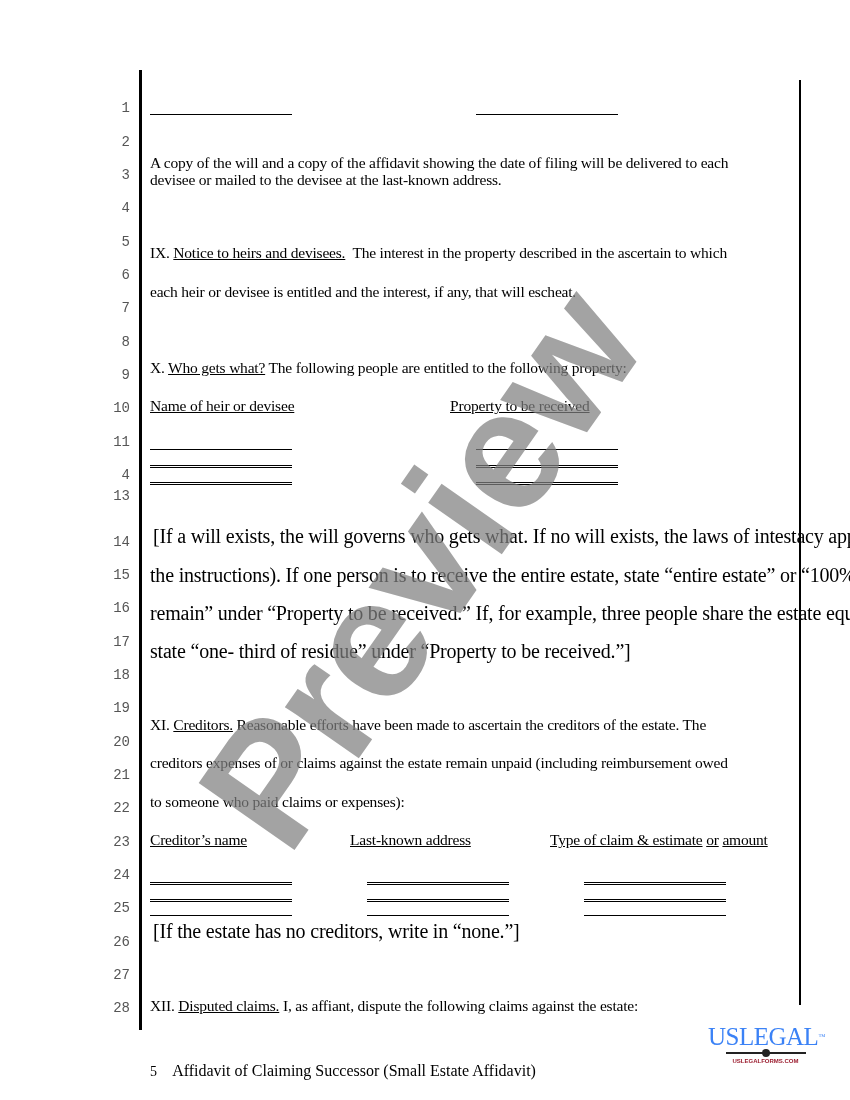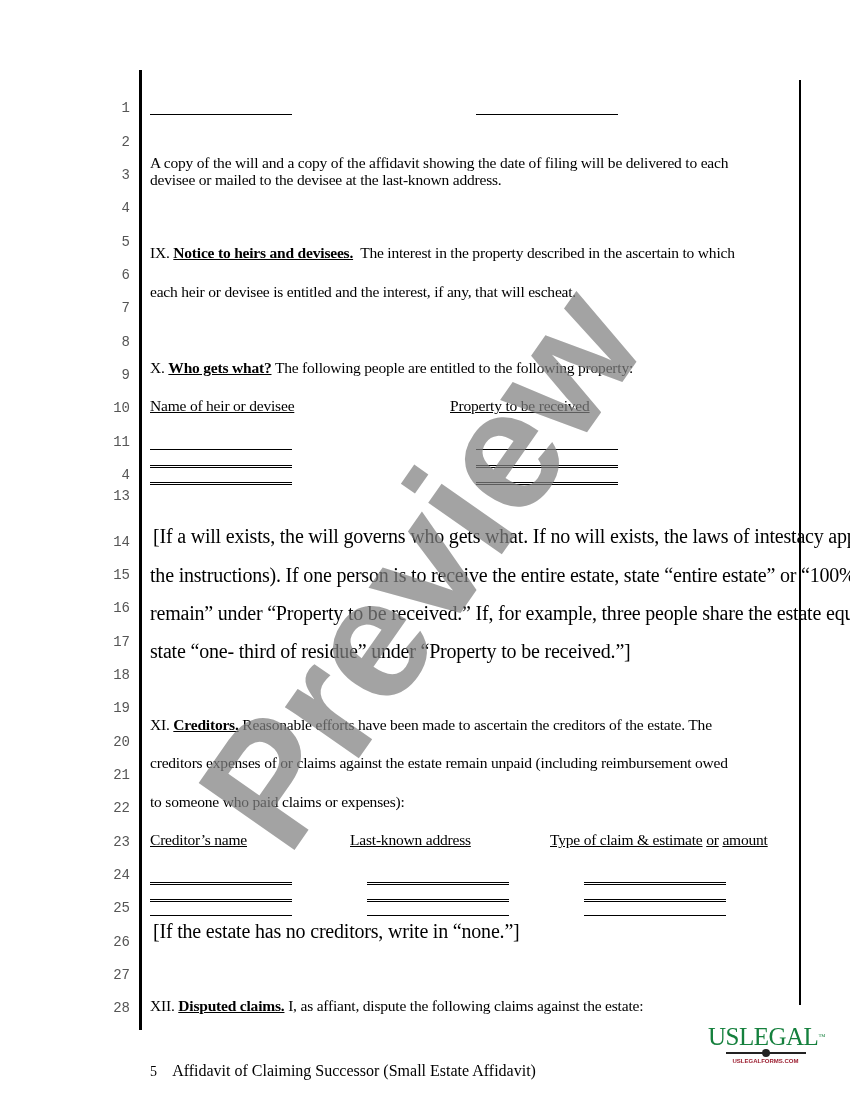--- a/index.html
+++ b/index.html
@@ -11,27 +11,27 @@
     .page { position: absolute; left: 0; top: 0; width: 850px; height: 1100px; }
     .border-left { position: absolute; left: 139px; top: 70px; width: 3px; height: 960px; background: #000; }
     .border-right { position: absolute; left: 799px; top: 80px; width: 2px; height: 925px; background: #000; }
     .lineno {
       position: absolute; left: 100px; width: 30px; text-align: right;
       font-family: "Liberation Mono", monospace; font-size: 14px; color: #555;
     }
     .txt { position: absolute; left: 150px; font-size: 15.5px; white-space: nowrap; letter-spacing: -0.2px; }
     .it { font-size: 20px; }
     .u { text-decoration: underline; }
-    .b { font-weight: bold; margin-top: 44px; }
+    .b { font-weight: normal; margin-top: 44px; }
     .blank { position: absolute; height: 0; border-top: 1.5px solid #000; }
     .dbl { border-top: 3px double #000; height: 0; }
     .footer { position: absolute; left: 150px; top: 1062px; font-size: 16px; }
     .footer .num { margin-right: 12px; font-size: 14px; }
     .logo { position: absolute; left: 708px; top: 1024px; width: 115px; text-align: center; }
-    .logo .brand { font-family: "Liberation Serif", serif; font-size: 25px; color: #15803d; letter-spacing: -0.5px; line-height: 26px; }
+    .logo .brand { font-family: "Liberation Serif", serif; font-size: 25px; color: #3b82f6; letter-spacing: -0.5px; line-height: 26px; }
     .logo .tm { font-size: 7px; vertical-align: top; }
     .logo .wing { margin: 1px auto 0; width: 80px; height: 5px; position: relative; }
     .logo .wing:before { content: ""; position: absolute; left: 0; right: 0; top: 1px; height: 0; border-top: 2px solid #222; }
     .logo .wing:after { content: ""; position: absolute; left: 36px; top: -2px; width: 8px; height: 8px; background: #222; border-radius: 50%; }
     .logo .site { font-family: "Liberation Sans", sans-serif; font-size: 6px; color: #9b1c2e; font-weight: bold; margin-top: 2px; }
     .watermark {
       position: absolute; left: 95px; top: 470px; transform: rotate(-55deg); transform-origin: center;
       font-family: "Liberation Sans", sans-serif; font-weight: bold; font-size: 170px;
       color: rgba(128,128,128,0.72); letter-spacing: -2px; pointer-events: none; white-space: nowrap;
       width: 650px; text-align: center;

